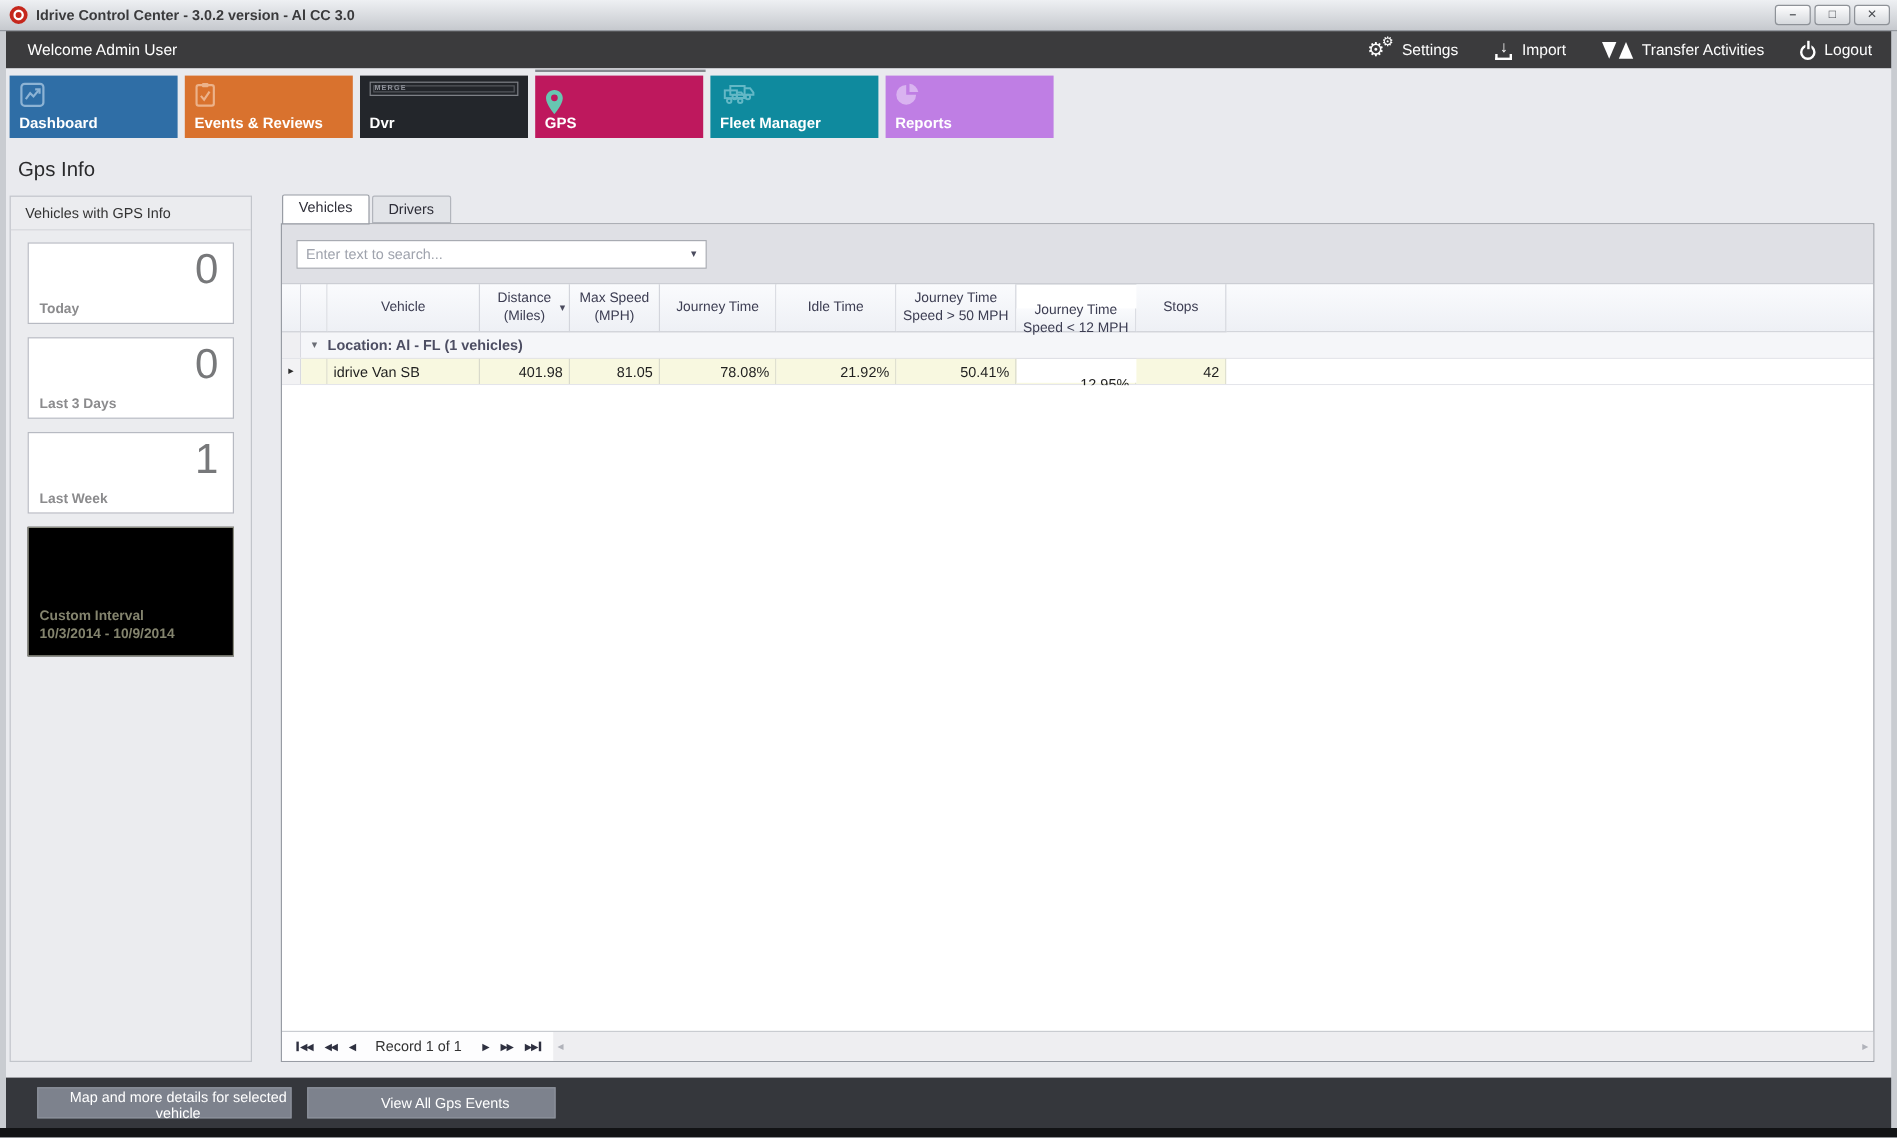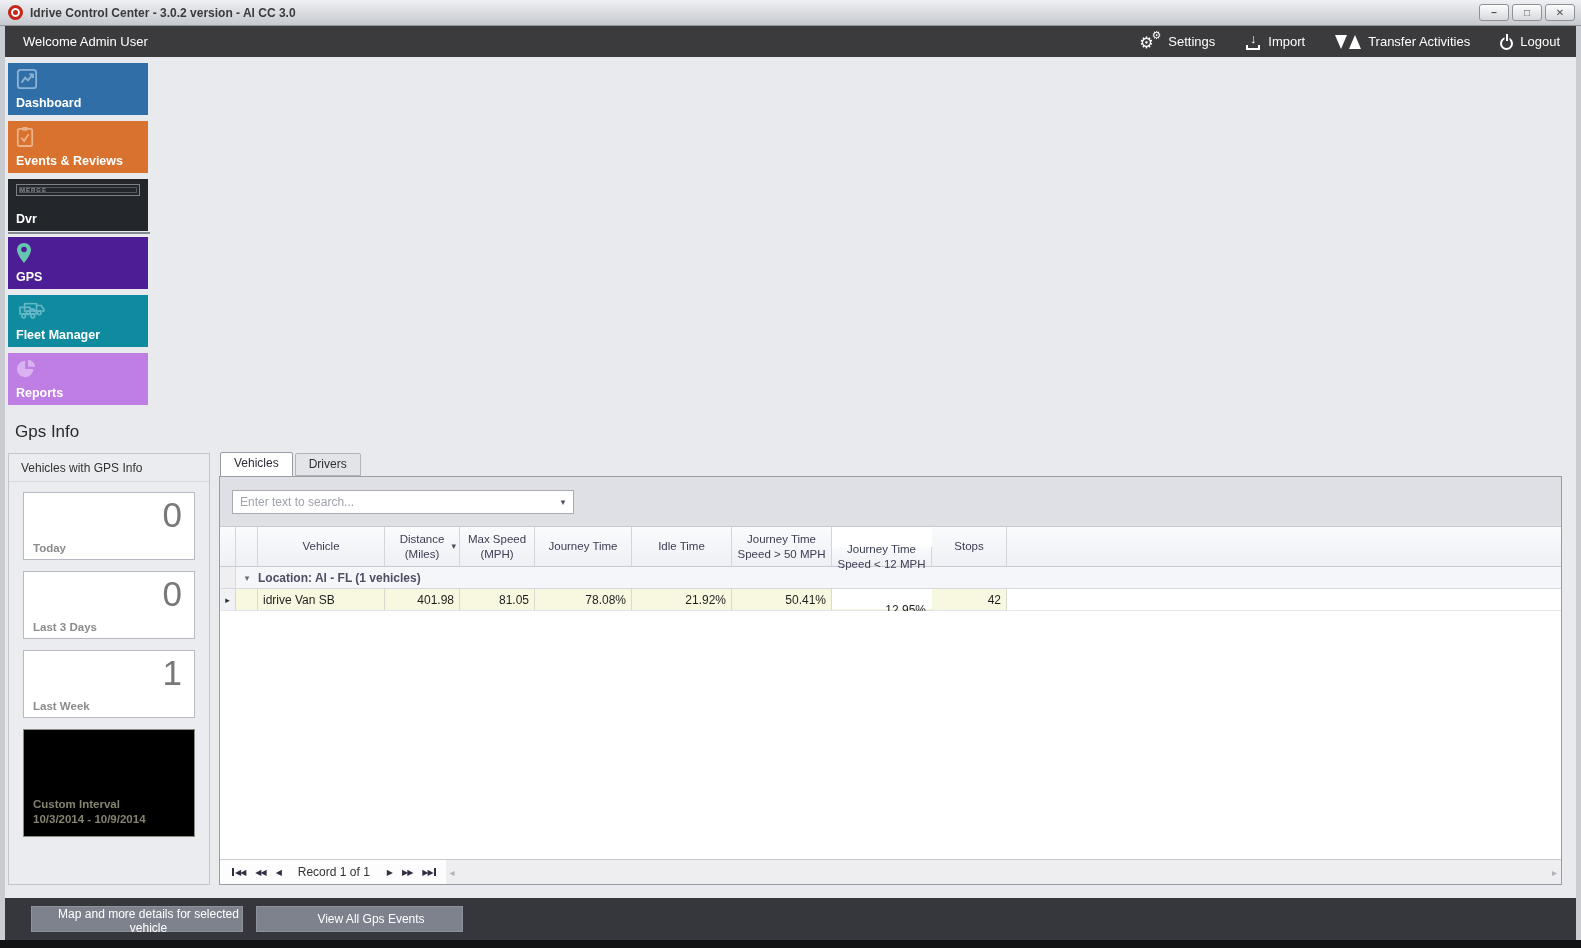--- a/index.html
+++ b/index.html
@@ -36,40 +36,40 @@
   .tri-up { width:0; height:0; border-left:6px solid transparent; border-right:6px solid transparent;
             border-bottom:14px solid #fff; }
   .power-icon { position:relative; width:13px; height:13px; border:2px solid #fff; border-radius:50%; margin-top:3px; }
   .power-icon::after { content:''; position:absolute; left:50%; top:-5px; transform:translateX(-50%);
                        width:2px; height:7px; background:#fff; box-shadow:0 0 0 1.5px #3b3b3d; }
 
   
   .app-frame { flex:1; margin:0 5px; background:#e9eaee; display:flex; flex-direction:column; }
 
   
-  .tiles { display:flex; gap:6px; padding:6px 3px 8px 3px;flex-direction:column; }
+  .tiles { display:flex; gap:6px; padding:6px 3px 8px 3px; }
   .tile { position:relative; width:140px; height:52px; color:#fff; padding:5px 8px;
           display:flex; flex-direction:column; justify-content:space-between; cursor:default; }
   .tile-label { font-weight:bold; font-size:12.5px; }
   .tile-dashboard { background:#2f6ea6; }
   .tile-events { background:#d9722e; }
   .tile-dvr { background:#23262b; }
-  .tile-gps { background:#4c1d95; }
+  .tile-gps { background:#be185d;justify-content:flex-end; }
   .tile-fleet { background:#0f8a9e; }
   .tile-reports { background:#bf7ee4; }
   .tile.selected::before { content:''; position:absolute; left:0; right:-2px; top:-5px; height:2px; background:#85888e; }
   .tile svg { display:block; }
   .dvr-badge { display:inline-block; border:1px solid #7e8187; color:#8f929a; font-size:6px;
                letter-spacing:1px; padding:2px 3px; font-weight:bold; box-shadow:inset 0 0 0 2px #23262b, inset 0 0 0 3px #54575d; }
 
   
   .page-title { font-size:17px; color:#2a2a2c; margin:9px 0 9px 10px; height:22px; }
 
   
-  .body-row { flex:1; display:flex; padding:0 14px 0 3px; gap:9px; min-height:0; }
+  .body-row { flex:1; display:flex; padding:0 14px 0 3px; gap:24px; min-height:0; }
 
   
   .sidebar { width:202px; background:#ebecef; border:1px solid #c2c5cb; display:flex; flex-direction:column; }
   .sidebar-title { font-size:12px; color:#333; padding:7px 10px 6px 12px; border-bottom:1px solid #d6d8dc; }
   .cards { padding:10px 14px; }
   .card { background:#fff; border:1px solid #b7bac2; height:68px; margin-bottom:11px; position:relative; cursor:default; }
   .card-value { position:absolute; top:2px; right:12px; font-size:35px; color:#77787a; }
   .card-label { position:absolute; left:9px; bottom:5px; font-size:11.5px; font-weight:bold; color:#8b8b8d; }
   .card.custom { height:108px; background:#000000; border:1px solid #8b8c80; }
   .card.custom .card-label { bottom:8px; color:#84846e; line-height:1.35; }

